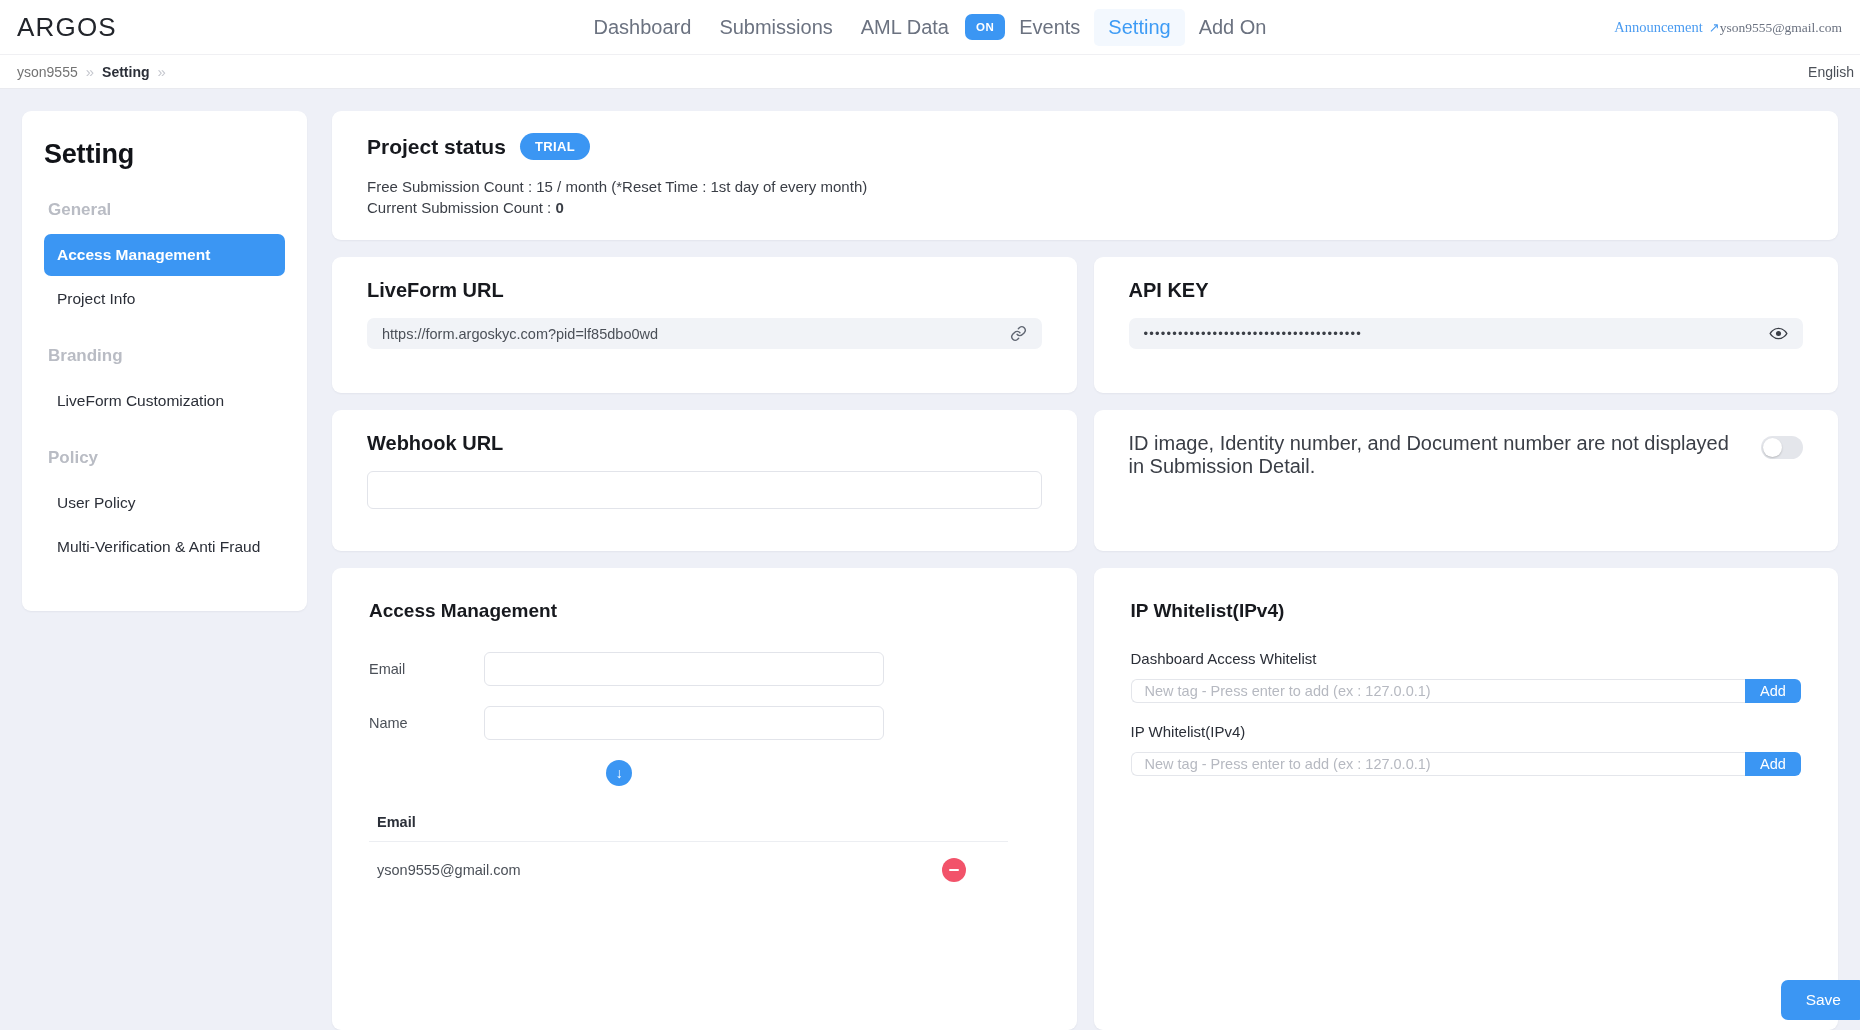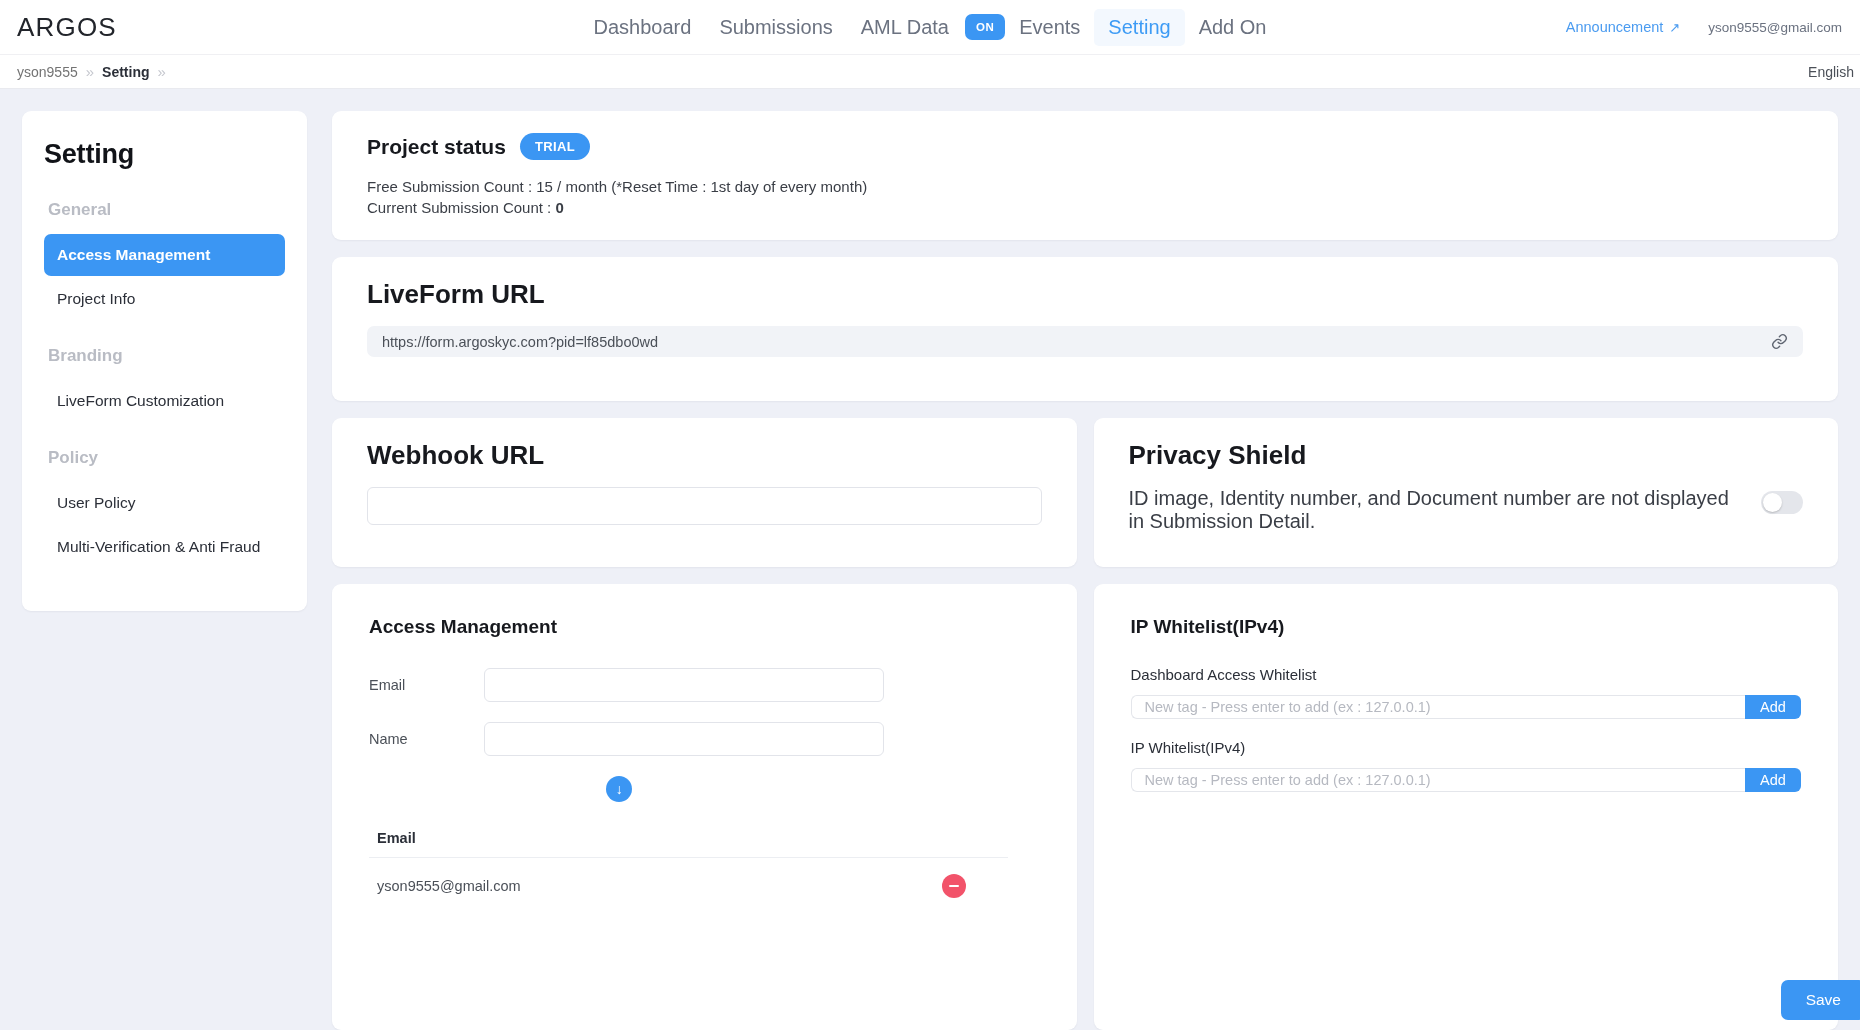--- a/index.html
+++ b/index.html
@@ -31,21 +31,21 @@
   }
   .nav-item.active { color: #3d9bf5; background: #f3f8fe; }
   .aml-group { display: flex; align-items: center; gap: 0; }
   .on-pill {
     background: #3b96f3; color: #fff; font-size: 11.5px; font-weight: 700;
     border-radius: 7px; padding: 7px 11px; letter-spacing: .5px;
     margin-left: 2px;
   }
   .topright {
     position: absolute; right: 18px; top: 50%; transform: translateY(-50%);
-    display: flex; align-items: center; gap: 28px;
+    display: flex; align-items: center;  font-family: Liberation Serif, serif;
   }
   .announcement {
     color: #4a9bf0; font-size: 14.5px; display: flex; align-items: center; gap: 6px;
     cursor: pointer;
   }
   .ext-icon { font-size: 13px; }
   .useremail { font-size: 13.5px; color: #6b7280; }
 
   
   .crumbbar {
@@ -89,21 +89,21 @@
   
   .ps-head { display: flex; align-items: center; gap: 14px; margin-bottom: 16px; }
   .ps-title { font-size: 21px; font-weight: 700; color: #17191e; }
   .trial {
     background: #3b96f3; color: #fff; font-size: 13px; font-weight: 700;
     border-radius: 20px; padding: 6px 15px; letter-spacing: .4px;
   }
   .ps-line { font-size: 15px; color: #3a3e46; line-height: 21px; }
   .ps-line b { font-weight: 700; }
 
-  .card-title { font-size: 26px; font-weight: 700; color: #17191e; margin-bottom: 16px; }
+  .card-title { font-size: 20px; font-weight: 700; color: #17191e; margin-bottom: 16px; }
 
   .readonly-field {
     background: #f1f3f7; border-radius: 7px; height: 31px;
     display: flex; align-items: center; padding: 0 15px;
     font-size: 14.5px; color: #4b5058; justify-content: space-between;
   }
   .readonly-field .val { overflow: hidden; text-overflow: ellipsis; white-space: nowrap; }
   .icon-btn { cursor: pointer; color: #555a63; display: flex; align-items: center; }
 
   .dots { letter-spacing: 1.2px; font-size: 13px; color: #3a3e46; }
@@ -259,31 +259,43 @@
           <span class="icon-btn">
             <svg width="17" height="17" viewBox="0 0 24 24" fill="none" stroke="#606672" stroke-width="2" stroke-linecap="round">
               <path d="M10 13a5 5 0 0 0 7.5.5l3-3a5 5 0 0 0-7-7l-1.7 1.7"></path>
               <path d="M14 11a5 5 0 0 0-7.5-.5l-3 3a5 5 0 0 0 7 7l1.7-1.7"></path>
             </svg>
           </span>
         </div>
         <div style="height:22px"></div>
       </div>
 
+      <div class="card">
+        <div class="card-title">API KEY</div>
+        <div class="readonly-field">
+          <span class="dots">••••••••••••••••••••••••••••••••••••••</span>
+          <span class="icon-btn">
+            <svg width="19" height="19" viewBox="0 0 24 24" fill="none" stroke="#3a3e46" stroke-width="1.8">
+              <path d="M1.5 12S5 5.5 12 5.5 22.5 12 22.5 12 19 18.5 12 18.5 1.5 12 1.5 12z"></path>
+              <circle cx="12" cy="12" r="3.2" fill="#3a3e46" stroke="none"></circle>
+            </svg>
+          </span>
+        </div>
+        <div style="height:22px"></div>
+      </div>
     </div>
 
     <div class="row2">
       <div class="card">
         <div class="card-title">Webhook URL</div>
         <input class="empty-input" type="text" value="" style="">
         <div style="height:20px"></div>
       </div>
 
       <div class="card">
-        <div class="card-title">Privacy Shield</div>
         <div class="ps-body">
           <div class="ps-desc">ID image, Identity number, and Document number are not displayed in Submission Detail.</div>
           <div class="toggle">
             <div class="knob"></div>
           </div>
         </div>
       </div>
     </div>
 
     <div class="big-row">

